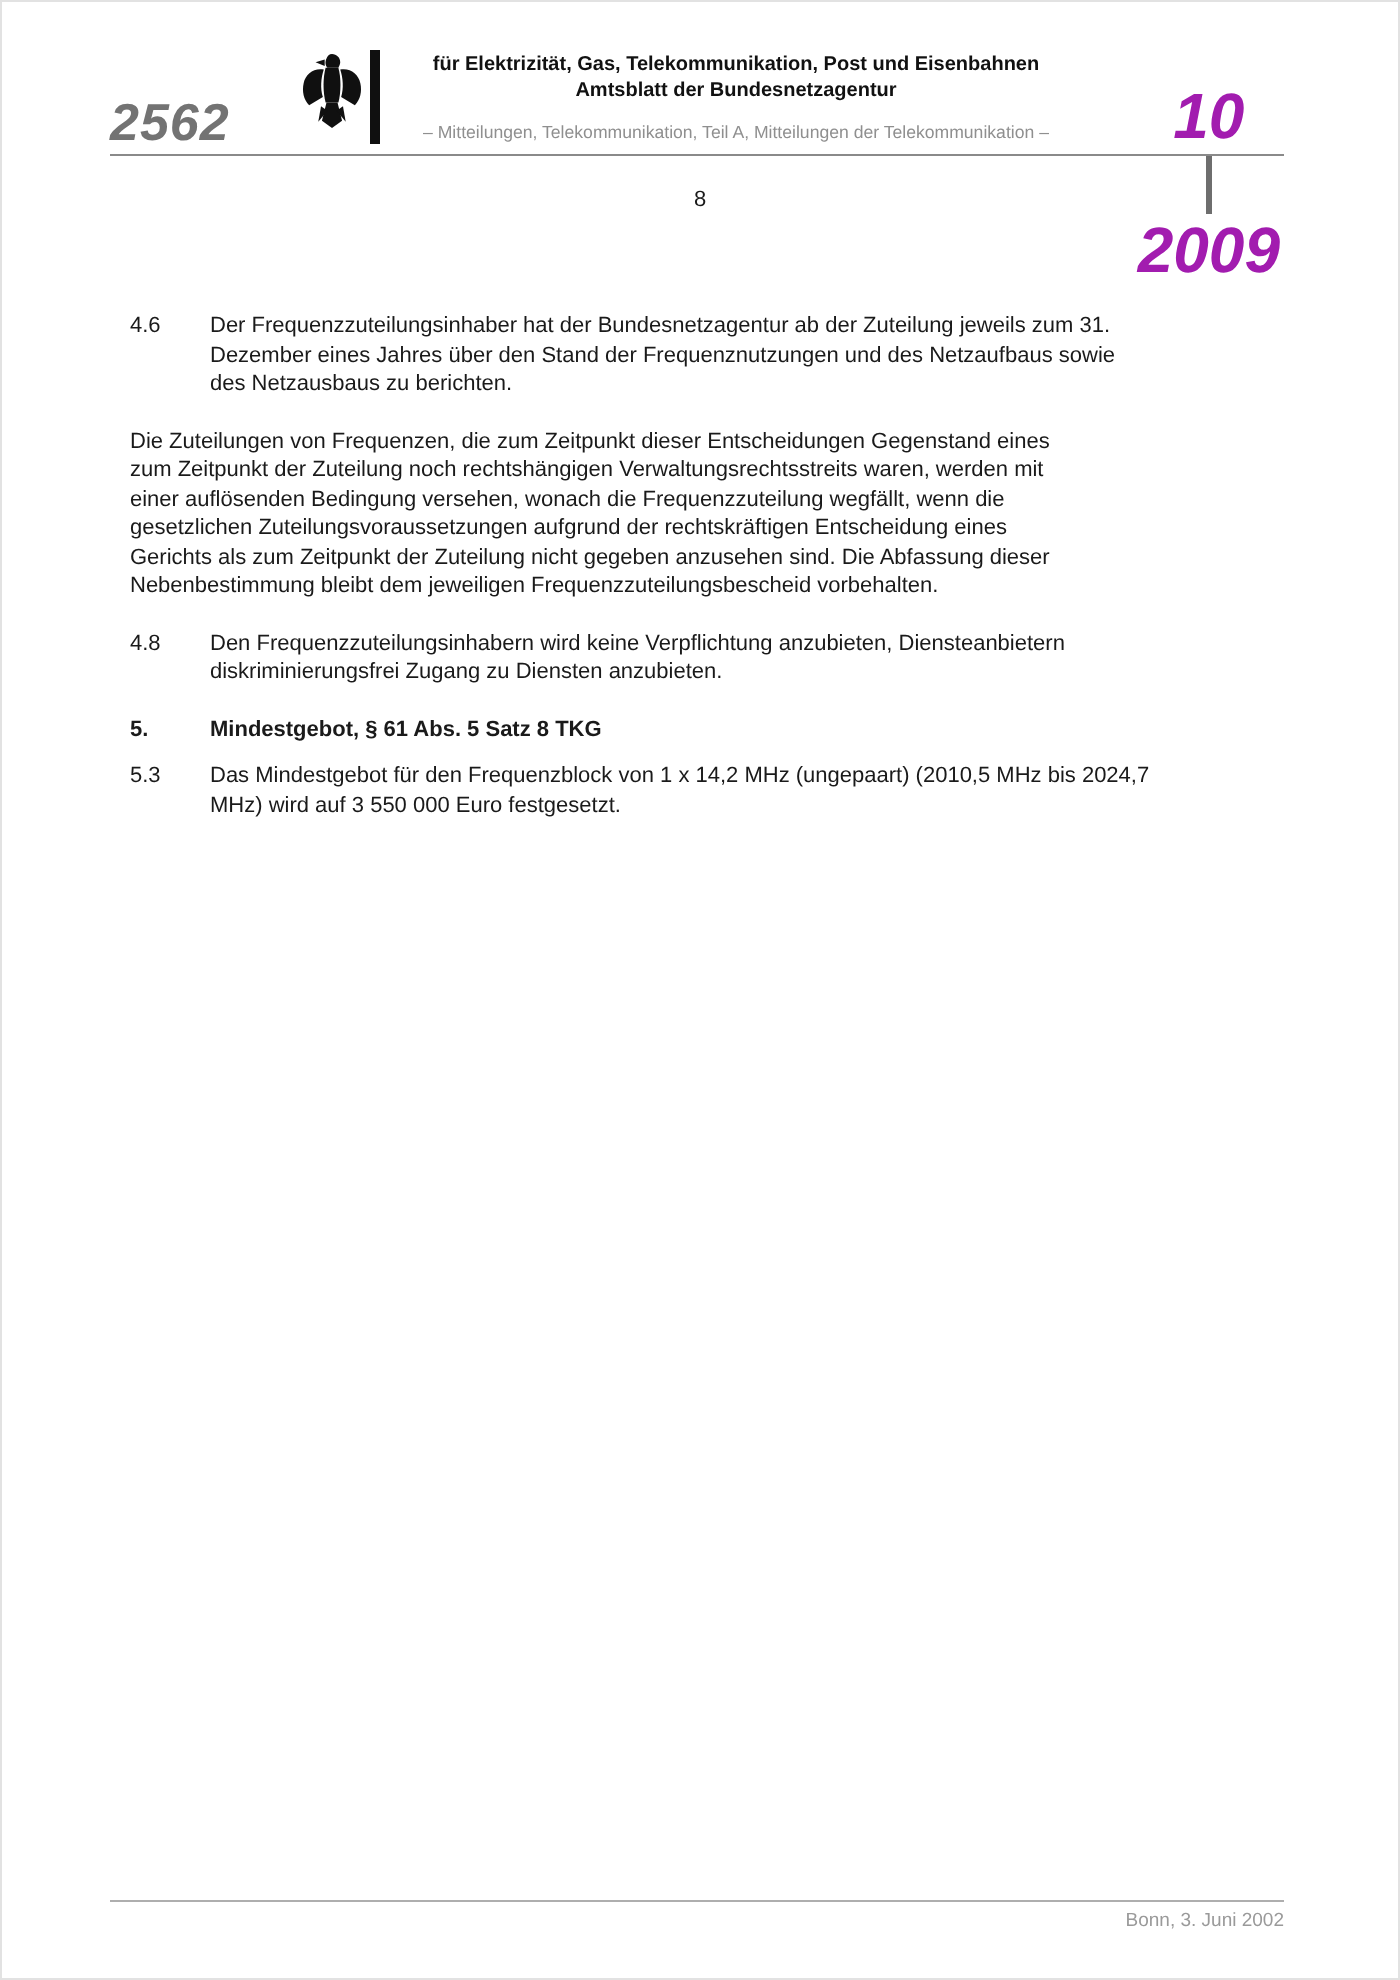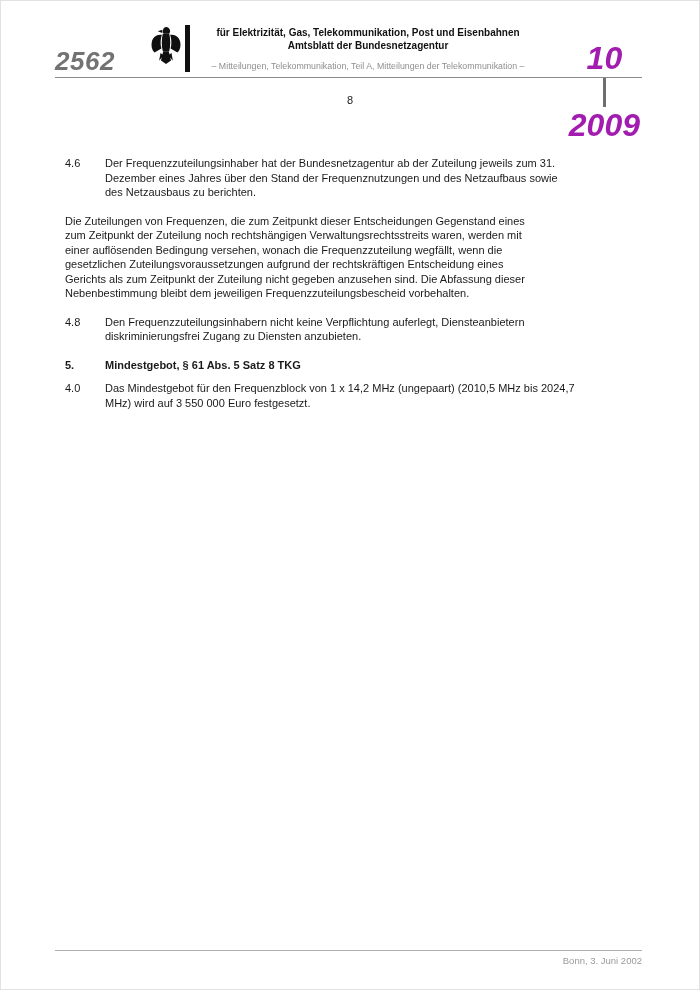--- a/index.html
+++ b/index.html
@@ -168,32 +168,32 @@
       <div class="num">4.6</div>
       <div class="txt">Der Frequenzzuteilungsinhaber hat der Bundesnetzagentur ab der Zuteilung jeweils zum 31. Dezember eines Jahres über den Stand der Frequenznutzungen und des Netzaufbaus sowie des Netzausbaus zu berichten.</div>
     </div>
 
     <div class="para">
       <div class="txt">Die Zuteilungen von Frequenzen, die zum Zeitpunkt dieser Entscheidungen Gegenstand eines zum Zeitpunkt der Zuteilung noch rechtshängigen Verwaltungsrechtsstreits waren, werden mit einer auflösenden Bedingung versehen, wonach die Frequenzzuteilung wegfällt, wenn die gesetzlichen Zuteilungsvoraussetzungen aufgrund der rechtskräftigen Entscheidung eines Gerichts als zum Zeitpunkt der Zuteilung nicht gegeben anzusehen sind. Die Abfassung dieser Nebenbestimmung bleibt dem jeweiligen Frequenzzuteilungsbescheid vorbehalten.</div>
     </div>
 
     <div class="para">
       <div class="num">4.8</div>
-      <div class="txt">Den Frequenzzuteilungsinhabern nicht keine Verpflichtung auferlegt, Diensteanbietern diskriminierungsfrei Zugang zu Diensten anzubieten.</div>
+      <div class="txt">Den Frequenzzuteilungsinhabern wird keine Verpflichtung anzubieten, Diensteanbietern diskriminierungsfrei Zugang zu Diensten anzubieten.</div>
     </div>
 
     <div class="para heading">
       <div class="num">5.</div>
       <div class="txt">Mindestgebot, § 61 Abs. 5 Satz 8 TKG</div>
     </div>
 
 
 
     <div class="para">
-      <div class="num">4.0</div>
+      <div class="num">5.3</div>
       <div class="txt">Das Mindestgebot für den Frequenzblock von 1 x 14,2 MHz (ungepaart) (2010,5 MHz bis 2024,7 MHz) wird auf 3 550 000 Euro festgesetzt.</div>
     </div>
 
   </div>
 
   <div class="footer-rule"></div>
   <div class="footer-date">Bonn, 3. Juni 2002</div>
 
 </div>
 

